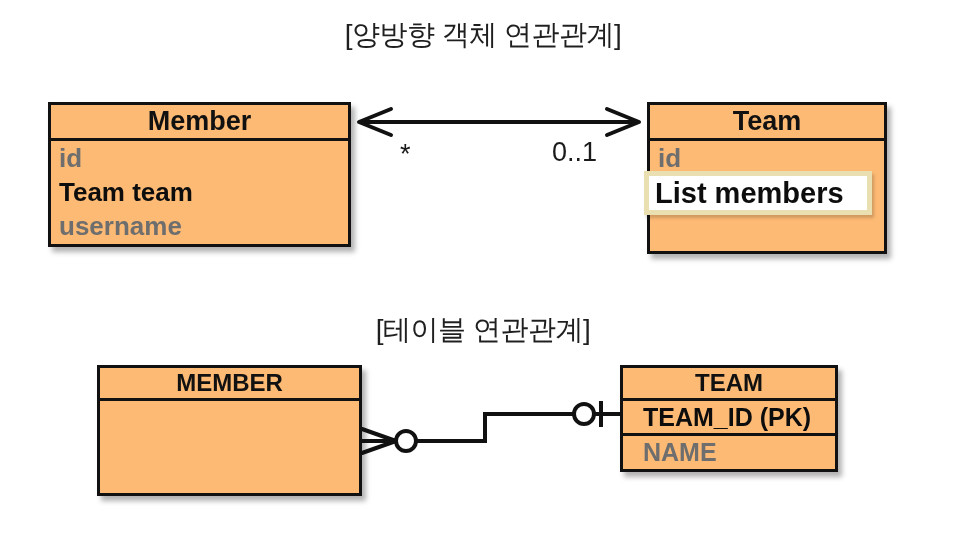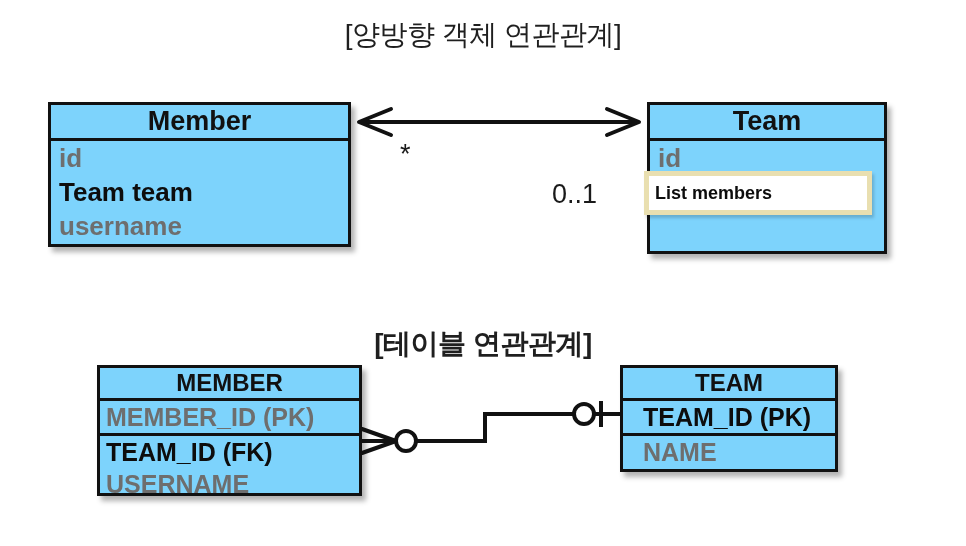--- a/index.html
+++ b/index.html
@@ -25,27 +25,27 @@
   .caption {
     position: absolute;
     width: 100%;
     text-align: center;
     font-size: 28px;
     letter-spacing: -0.5px;
     color: #1f1f1f;
     white-space: nowrap;
   }
   #caption-object { top: 16px; }
-  #caption-table  { top: 325px; font-weight: bold; }
+  #caption-table  { top: 311px; }
 
   
   .uml-box {
     position: absolute;
     box-sizing: border-box;
-    background: #7dd3fc;
+    background: #fdba74;
     border: 3px solid #111111;
     box-shadow: 4px 5px 5px rgba(0,0,0,0.30);
   }
   .uml-title {
     box-sizing: border-box;
     width: 100%;
     text-align: center;
     color: #111111;
     border-bottom: 3px solid #111111;
     white-space: nowrap;
@@ -85,21 +85,21 @@
   
   .highlight-chip {
     position: absolute;
     left: -6px;
     width: 228px;
     box-sizing: border-box;
     background: #ffffff;
     border: 5px solid #e9dfb0;
     box-shadow: 2px 3px 3px rgba(0,0,0,0.18);
     padding-left: 6px;
-    font-size: 18px;
+    font-size: 29px;
     line-height: 34px;
     font-weight: bold;
     color: #0d0d0d;
     white-space: nowrap;
   }
 
   
   .assoc-arrow {
     position: absolute;
     left: 351px;
@@ -107,21 +107,21 @@
     width: 296px;
     height: 36px;
   }
   .mult-label {
     position: absolute;
     font-size: 27px;
     color: #1a1a1a;
     white-space: nowrap;
   }
   #mult-left  { left: 400px; top: 139px; }
-  #mult-right { left: 552px; top: 137px; margin-top: 42px; }
+  #mult-right { left: 552px; top: 137px; }
 
   
   #box-member-table {
     left: 97px; top: 365px; width: 265px; height: 131px;
   }
   #box-member-table .uml-title {
     height: 33px; line-height: 30px; font-size: 24px; font-weight: bold;
   }
   #box-member-table .uml-field {
     font-size: 25px; line-height: 32px; padding-left: 6px;
@@ -181,25 +181,20 @@
       <div class="uml-field muted">id</div>
       <div class="uml-field muted">name</div>
       <div class="highlight-chip" style="top: 66px;">List members</div>
     </div>
   </div>
 
   <div class="caption" id="caption-table">[테이블 연관관계]</div>
 
   <div class="uml-box" id="box-member-table">
     <div class="uml-title">MEMBER</div>
-    <div class="uml-body">
-      <div class="uml-field muted row-sep">MEMBER_ID (PK)</div>
-      <div class="uml-field strong">TEAM_ID (FK)</div>
-      <div class="uml-field muted">USERNAME</div>
-    </div>
   </div>
 
   <svg class="erd-connector" viewBox="0 0 268 60">
 
     <polyline points="4,31 38,43 4,55" fill="none" stroke="#111111" stroke-width="4" stroke-linecap="round" stroke-linejoin="round"></polyline>
     <line x1="4" y1="43" x2="38" y2="43" stroke="#111111" stroke-width="4"></line>
 
     <circle cx="48" cy="43" r="10" fill="#ffffff" stroke="#111111" stroke-width="4"></circle>
 
     <polyline points="58,43 127,43 127,16 216,16" fill="none" stroke="#111111" stroke-width="4" stroke-linejoin="miter"></polyline>

